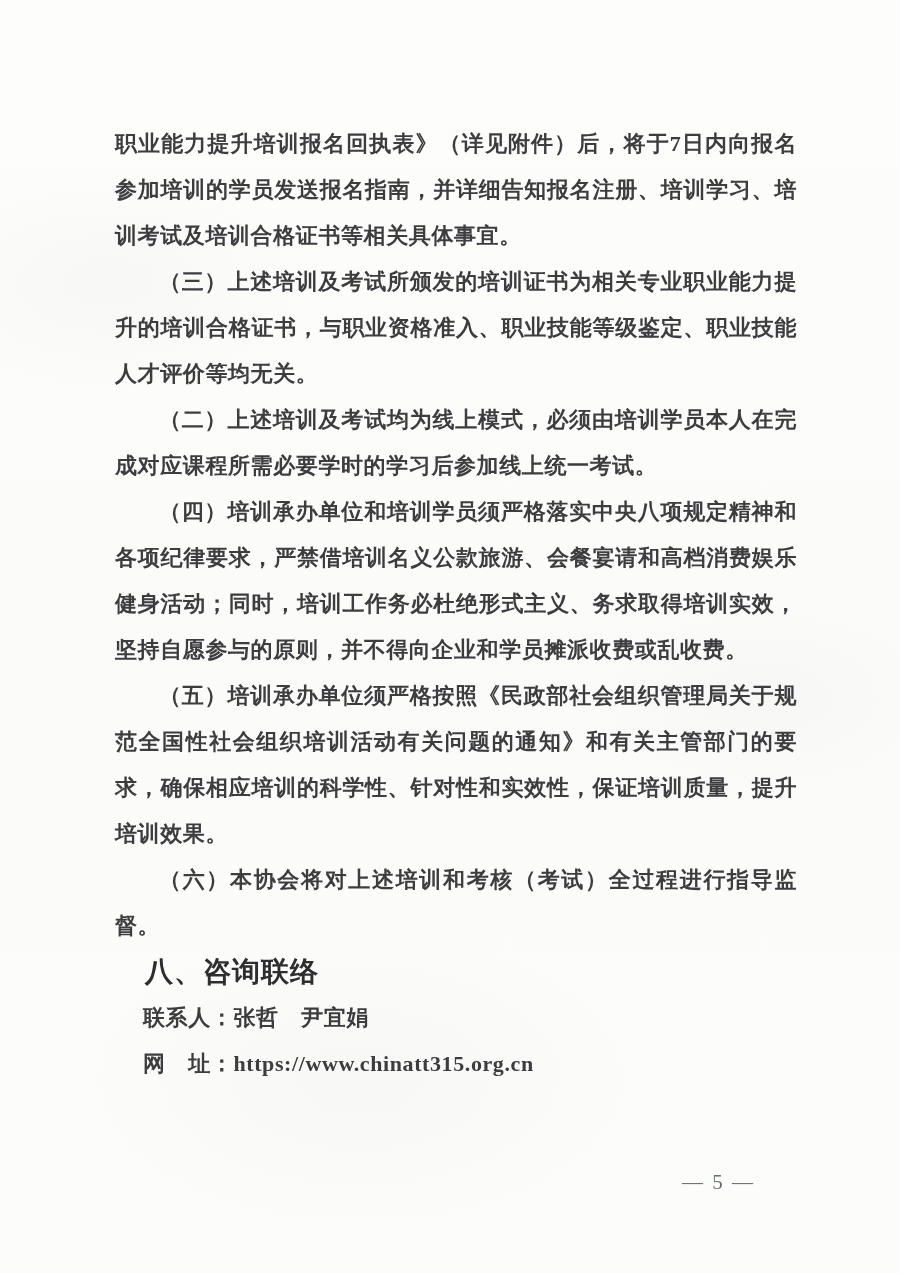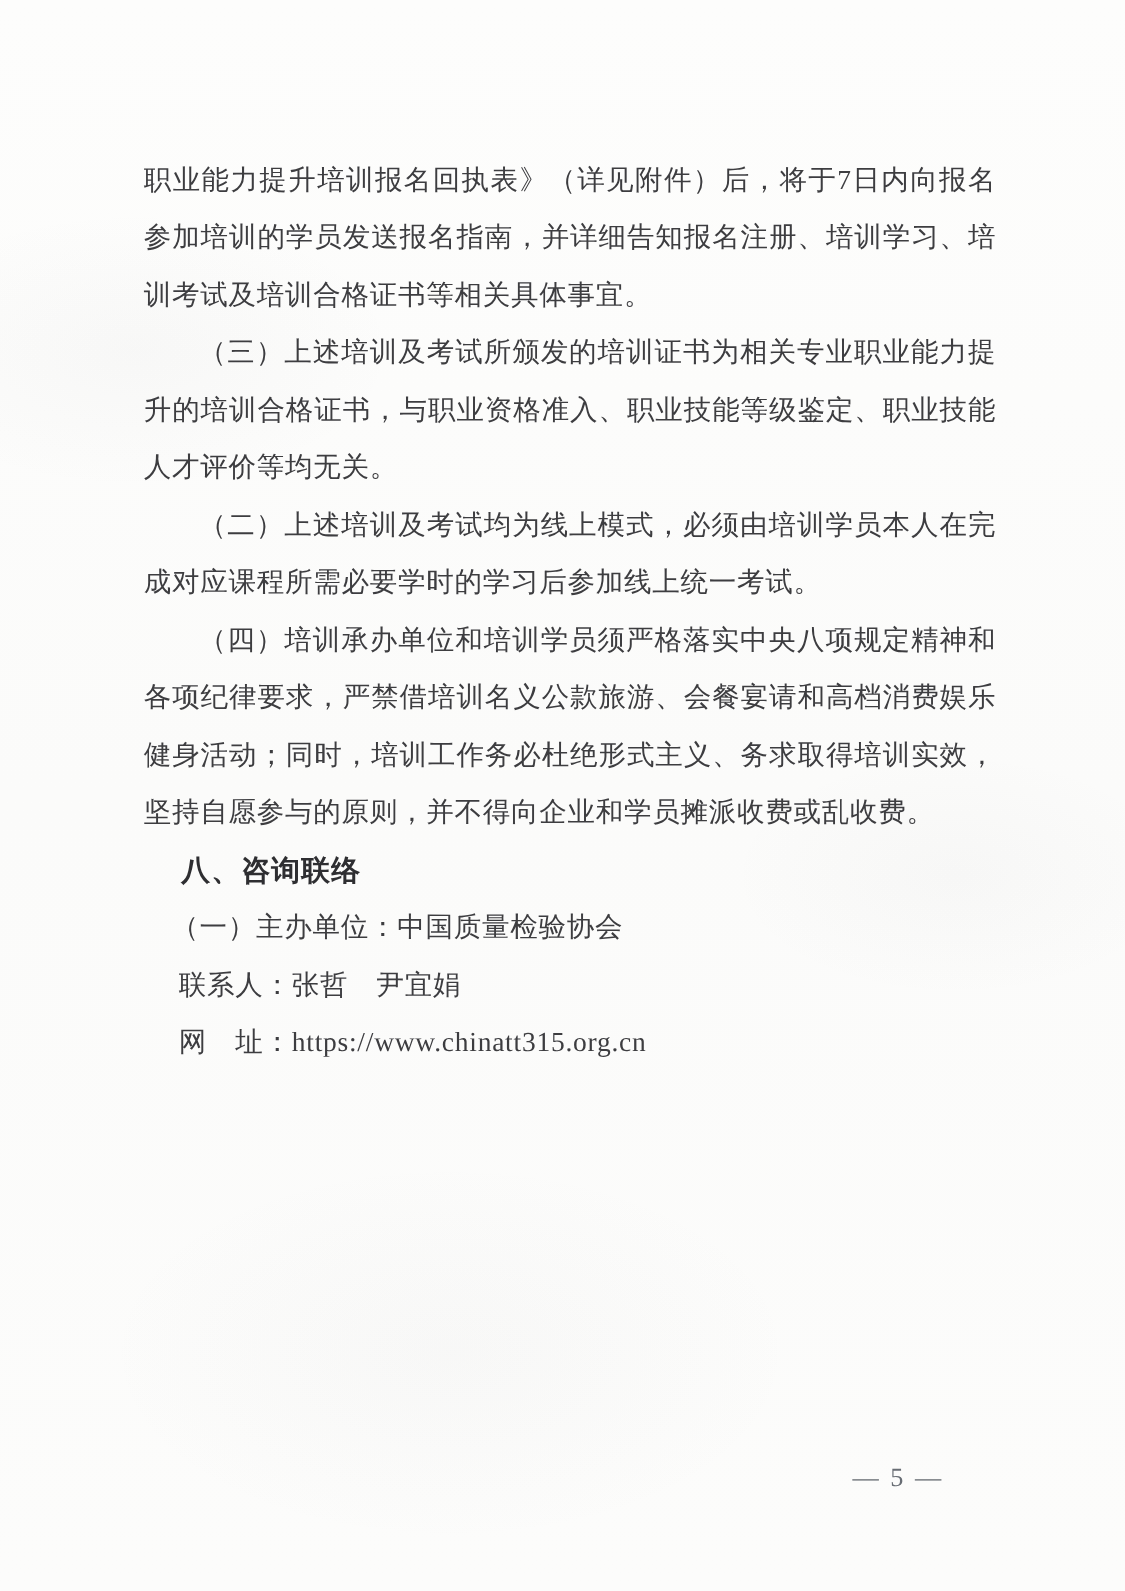--- a/index.html
+++ b/index.html
@@ -26,29 +26,30 @@
     width: 682px;
     color: #3d3d40;
     font-size: 22px;
     line-height: 46px;
     letter-spacing: 0.6px;
     text-align: justify;
   }
   .doc p, .doc h2 {
     margin: 0;
     padding: 0;
+    font-weight: bold;
   }
   .para {
     text-indent: 2em;
   }
   .para.cont {
     text-indent: 0;
   }
   .heading {
-    font-size: 23px;
+    font-size: 28px;
     font-weight: 700;
     color: #2e2e31;
     margin-left: 30px !important;
     letter-spacing: 1px;
     font-family: "Liberation Sans", sans-serif;
     line-height: 46px;
   }
   .subitem {
     margin-left: 22px !important;
   }
@@ -70,21 +71,22 @@
 </head>
 <body>
 
 <div class="page">
 
   <main class="doc">
     <p class="para cont">职业能力提升培训报名回执表》（详见附件）后，将于7日内向报名参加培训的学员发送报名指南，并详细告知报名注册、培训学习、培训考试及培训合格证书等相关具体事宜。</p>
     <p class="para">（三）上述培训及考试所颁发的培训证书为相关专业职业能力提升的培训合格证书，与职业资格准入、职业技能等级鉴定、职业技能人才评价等均无关。</p>
     <p class="para">（二）上述培训及考试均为线上模式，必须由培训学员本人在完成对应课程所需必要学时的学习后参加线上统一考试。</p>
     <p class="para">（四）培训承办单位和培训学员须严格落实中央八项规定精神和各项纪律要求，严禁借培训名义公款旅游、会餐宴请和高档消费娱乐健身活动；同时，培训工作务必杜绝形式主义、务求取得培训实效，坚持自愿参与的原则，并不得向企业和学员摊派收费或乱收费。</p>
+    <p class="para">（五）培训承办单位须严格按照《民政部社会组织管理局关于规范全国性社会组织培训活动有关问题的通知》和有关主管部门的要求，确保相应培训的科学性、针对性和实效性，保证培训质量，提升培训效果。</p>
+    <p class="para">（六）本协会将对上述培训和考核（考试）全过程进行指导监督。</p>
     <h2 class="heading">八、咨询联络</h2>
-    <p class="subitem">（一）主办单位：中国质量检验协会</p>
     <p class="contact">联系人：张哲　尹宜娟</p>
     <p class="contact">网　址：https://www.chinatt315.org.cn</p>
   </main>
 
   <div class="footer">— 5 —</div>
 
 </div>
 
 </body></html>

